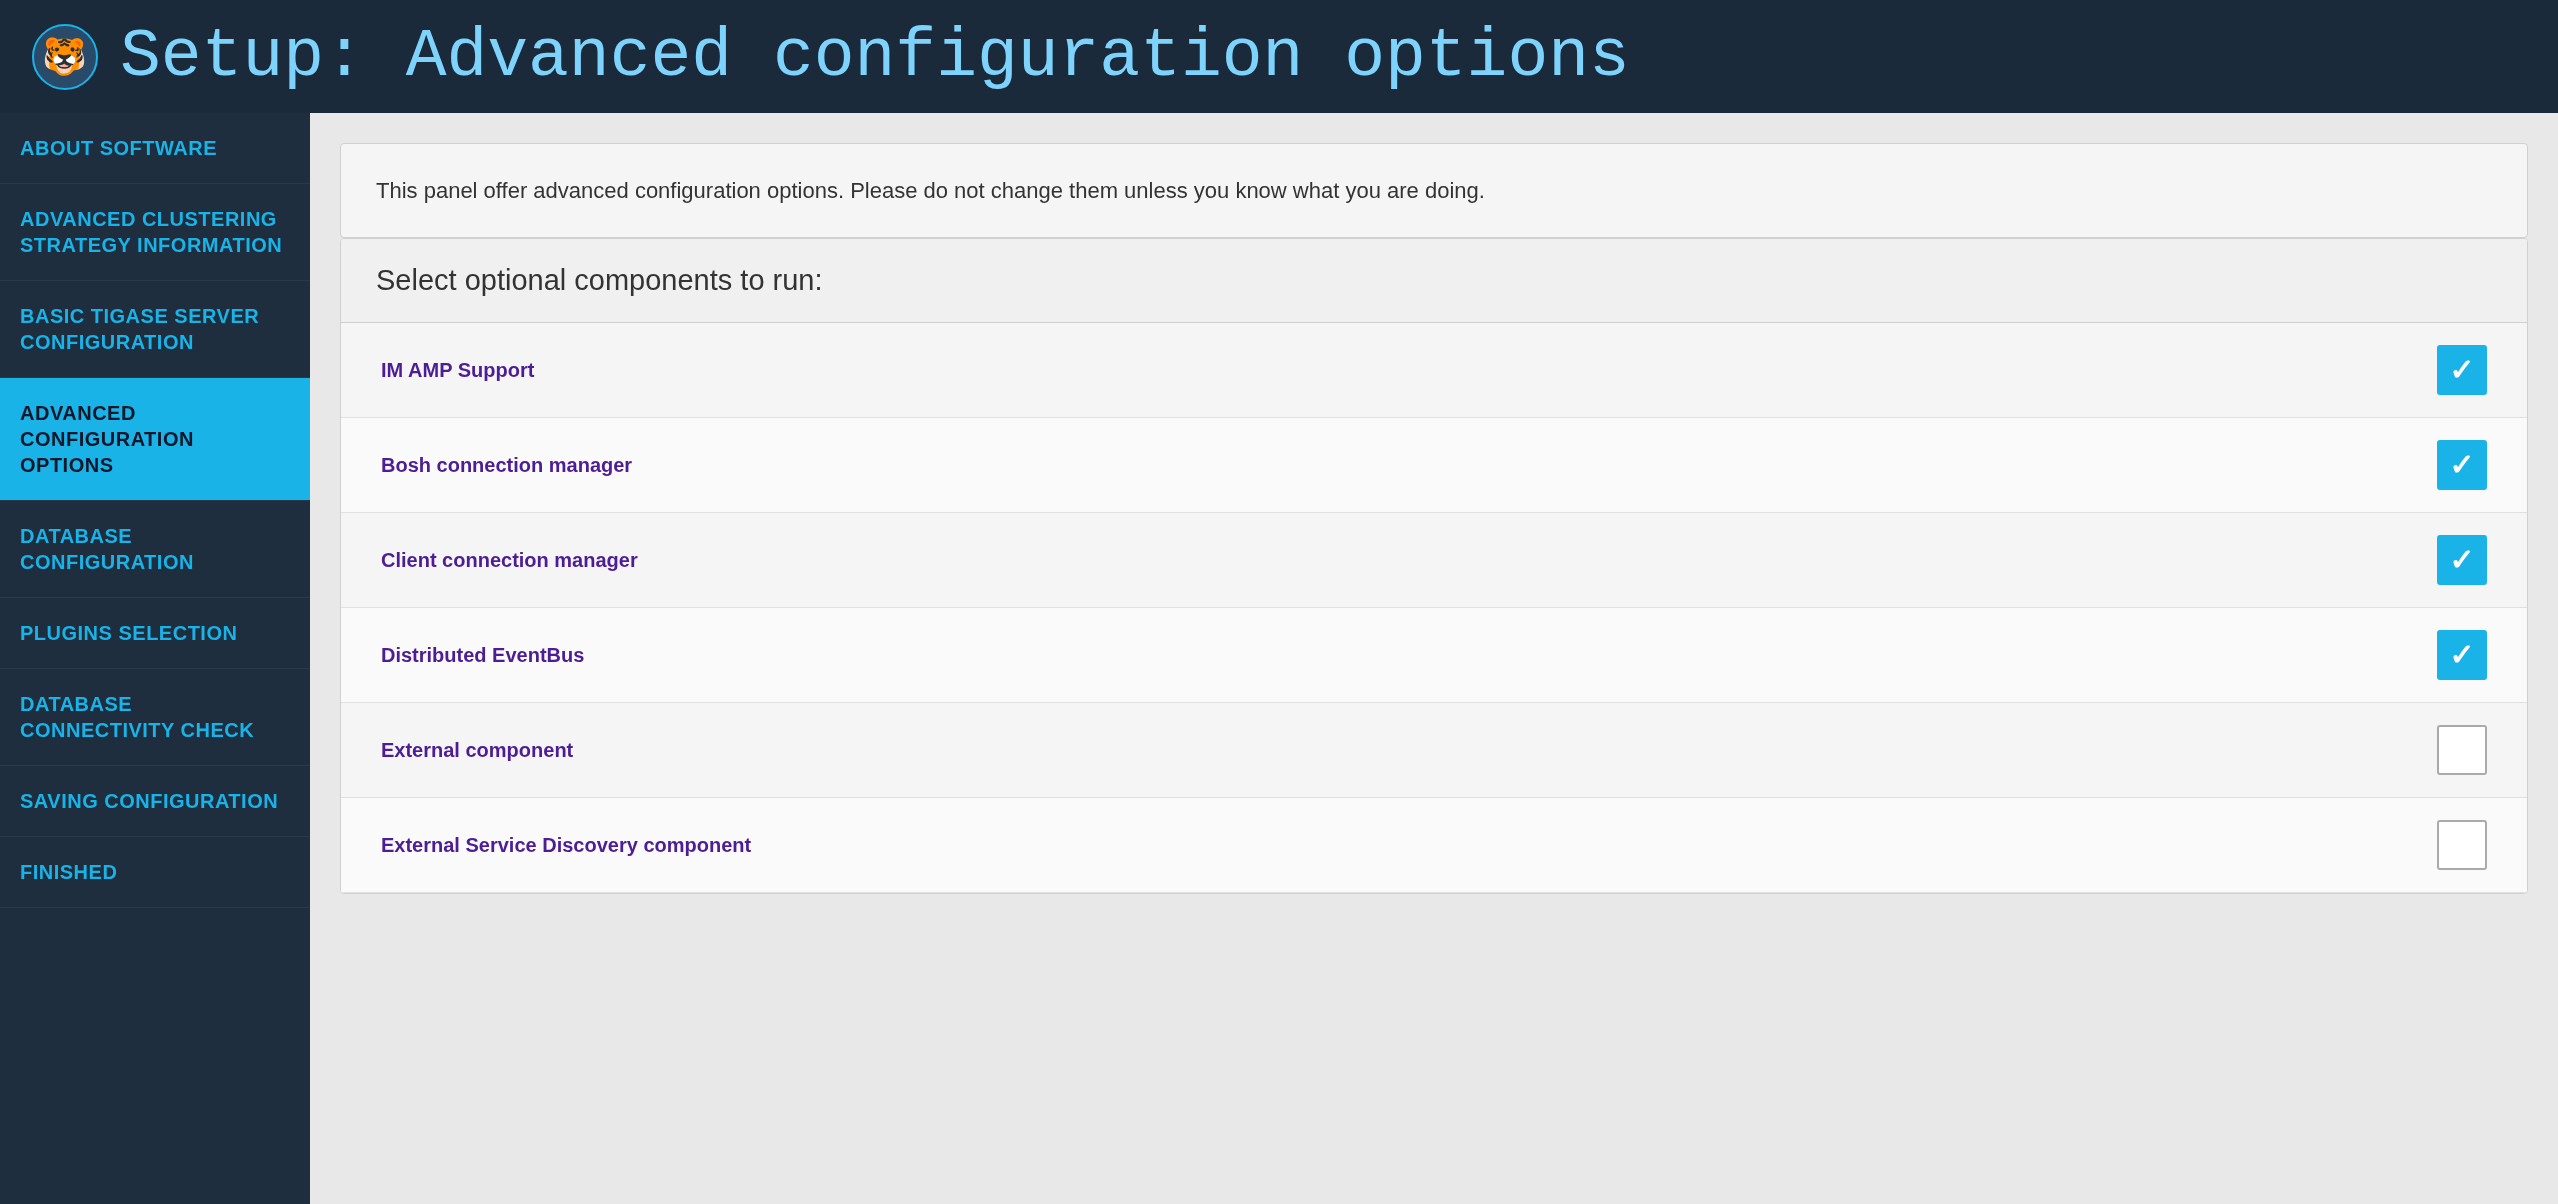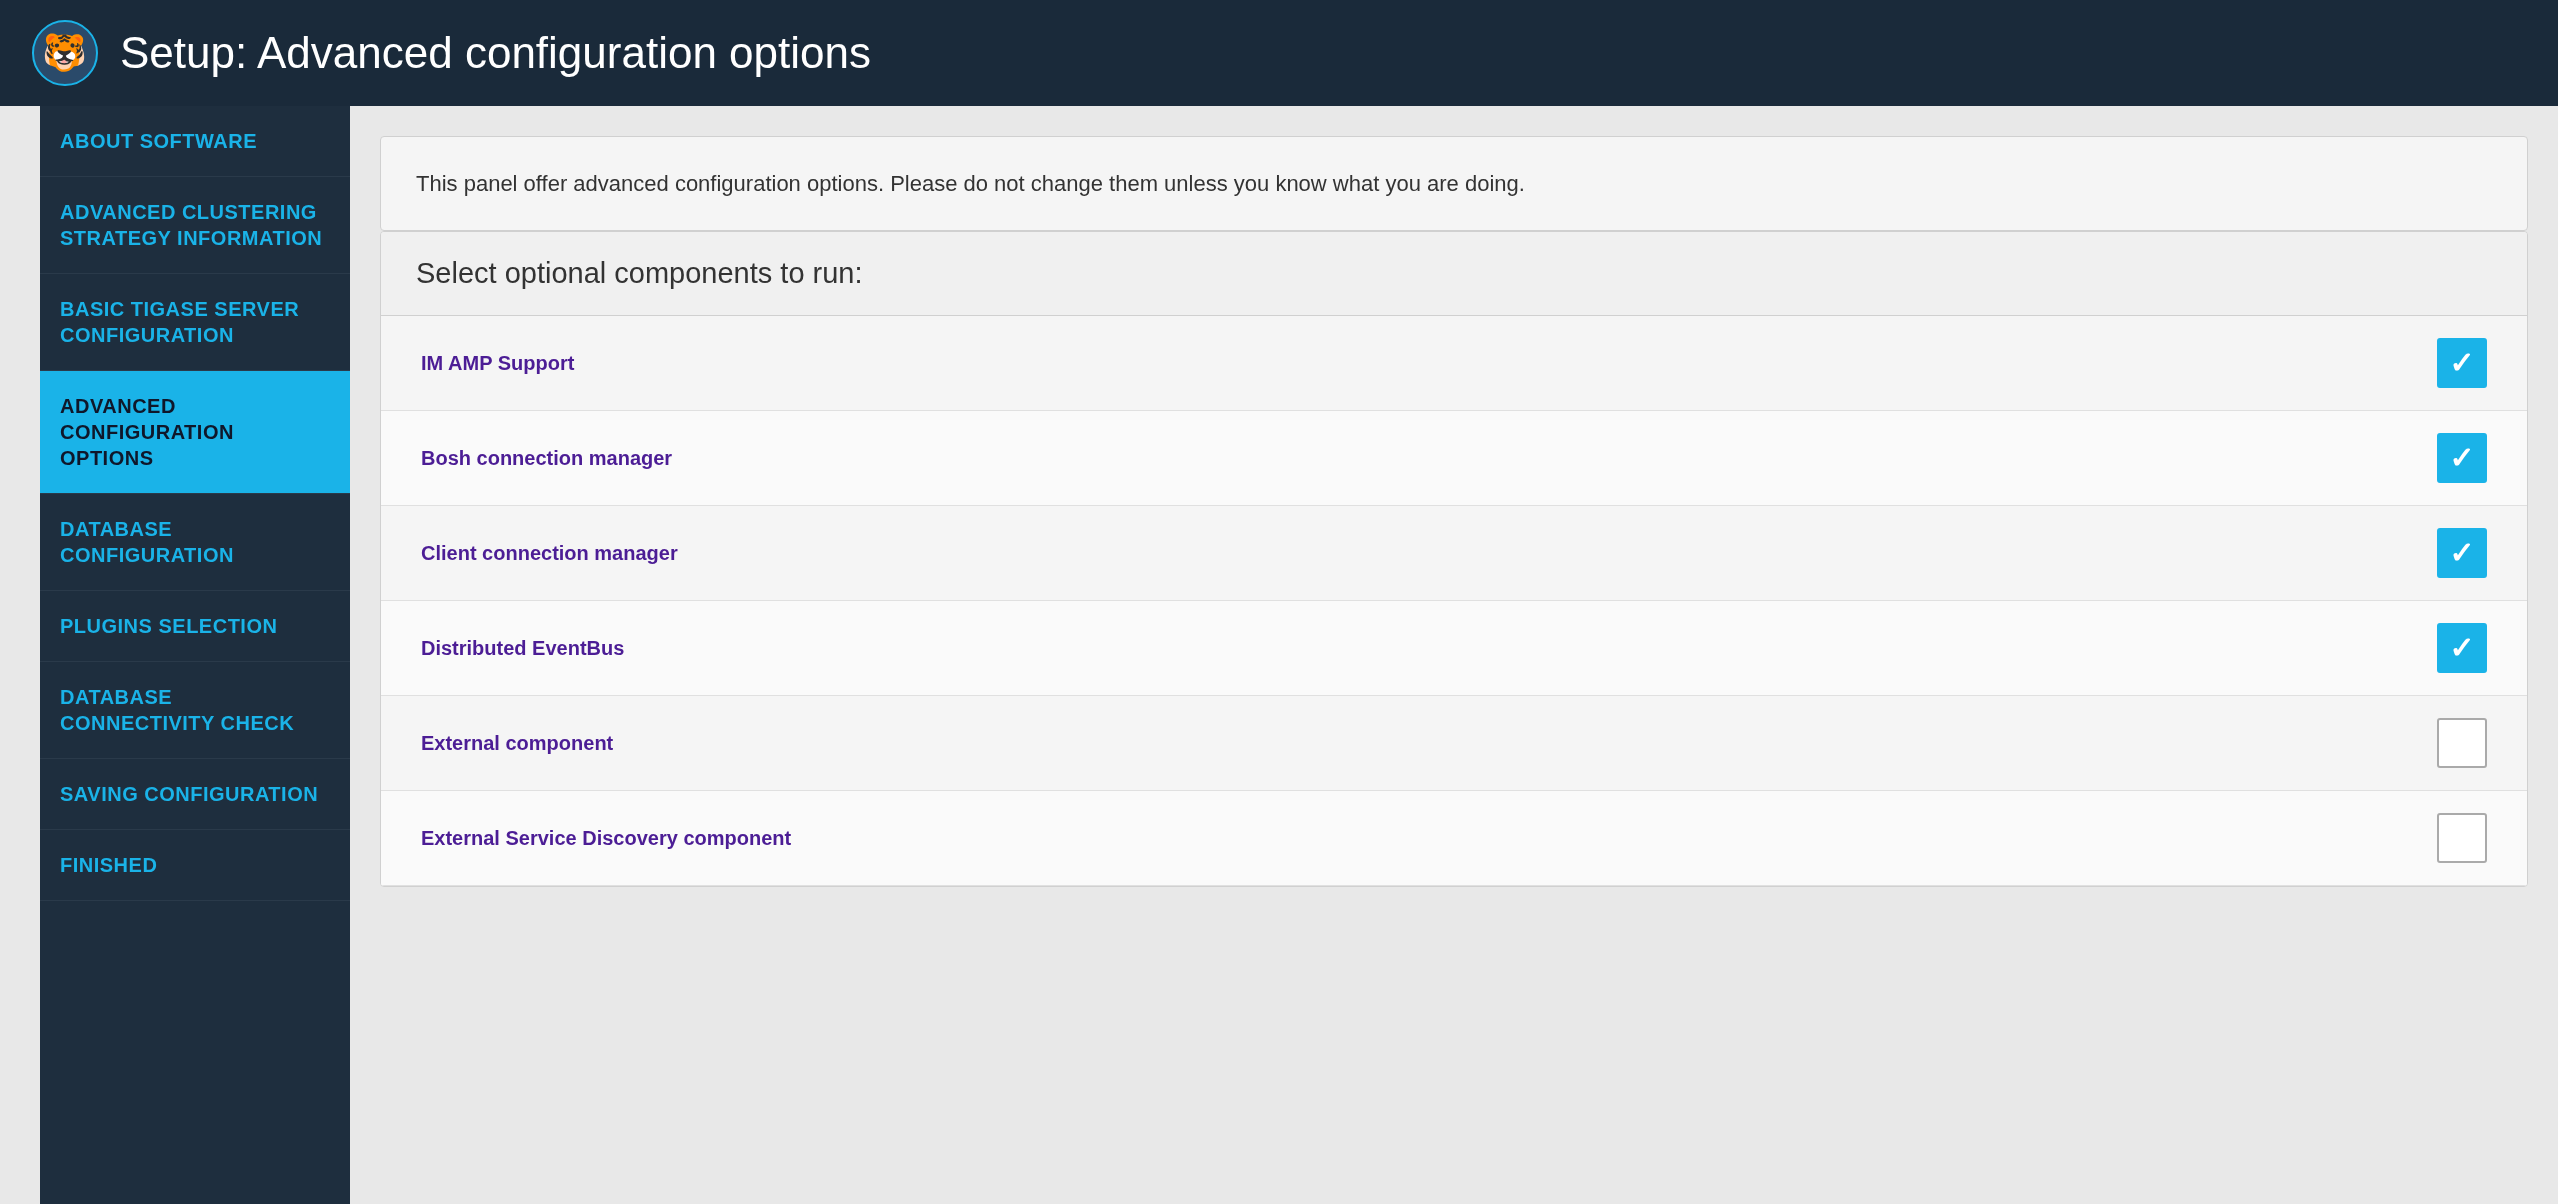--- a/index.html
+++ b/index.html
@@ -28,31 +28,31 @@
       min-height: 90px;
     }
 
     .header-logo {
       width: 70px;
       height: 70px;
       flex-shrink: 0;
     }
 
     .header-title {
-      color: #ffffff;
-      font-size: 44px;
+      color: #7dd3fc;
+      font-size: 68px;
       font-weight: 400;
+      font-family: Liberation Mono, monospace;
     }
 
     
     .main-layout {
       display: flex;
       flex: 1;
       overflow: hidden;
-      padding-left: 40px;
     }
 
     
     .sidebar {
       width: 310px;
       background: #1e2e3e;
       flex-shrink: 0;
       display: flex;
       flex-direction: column;
     }

